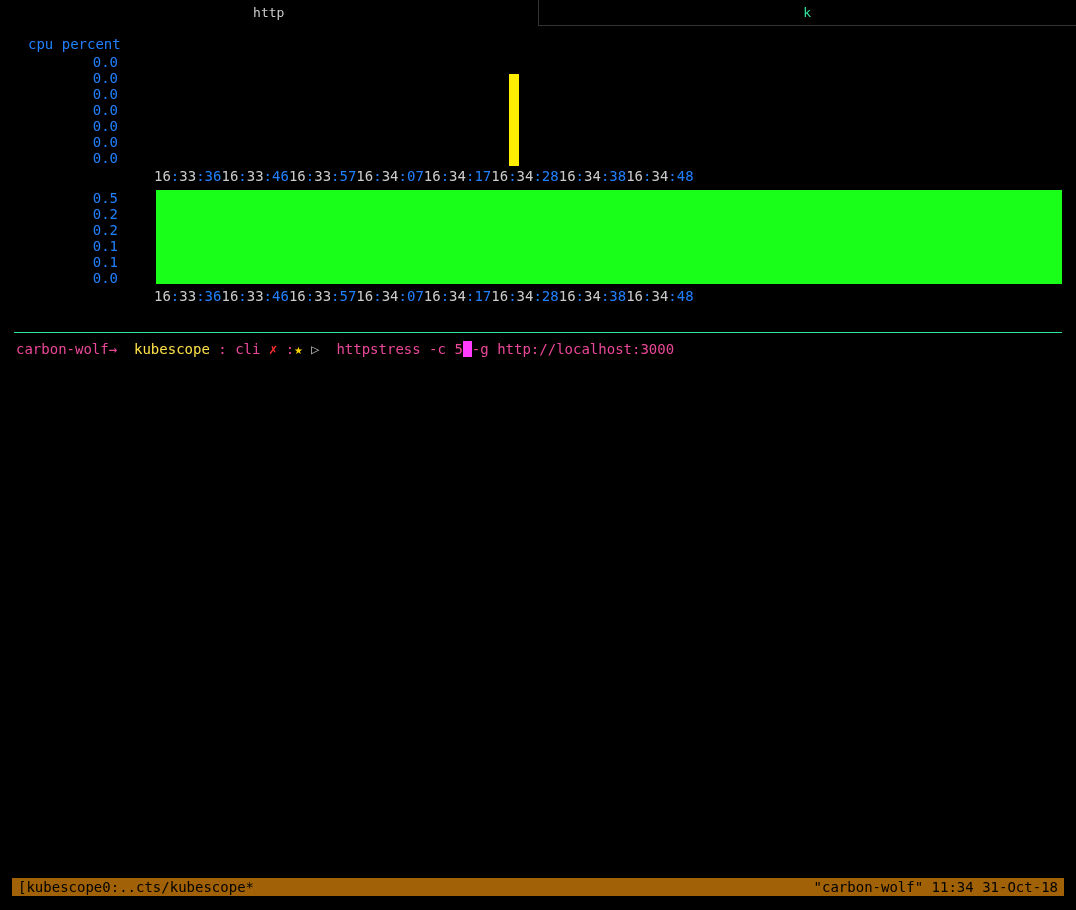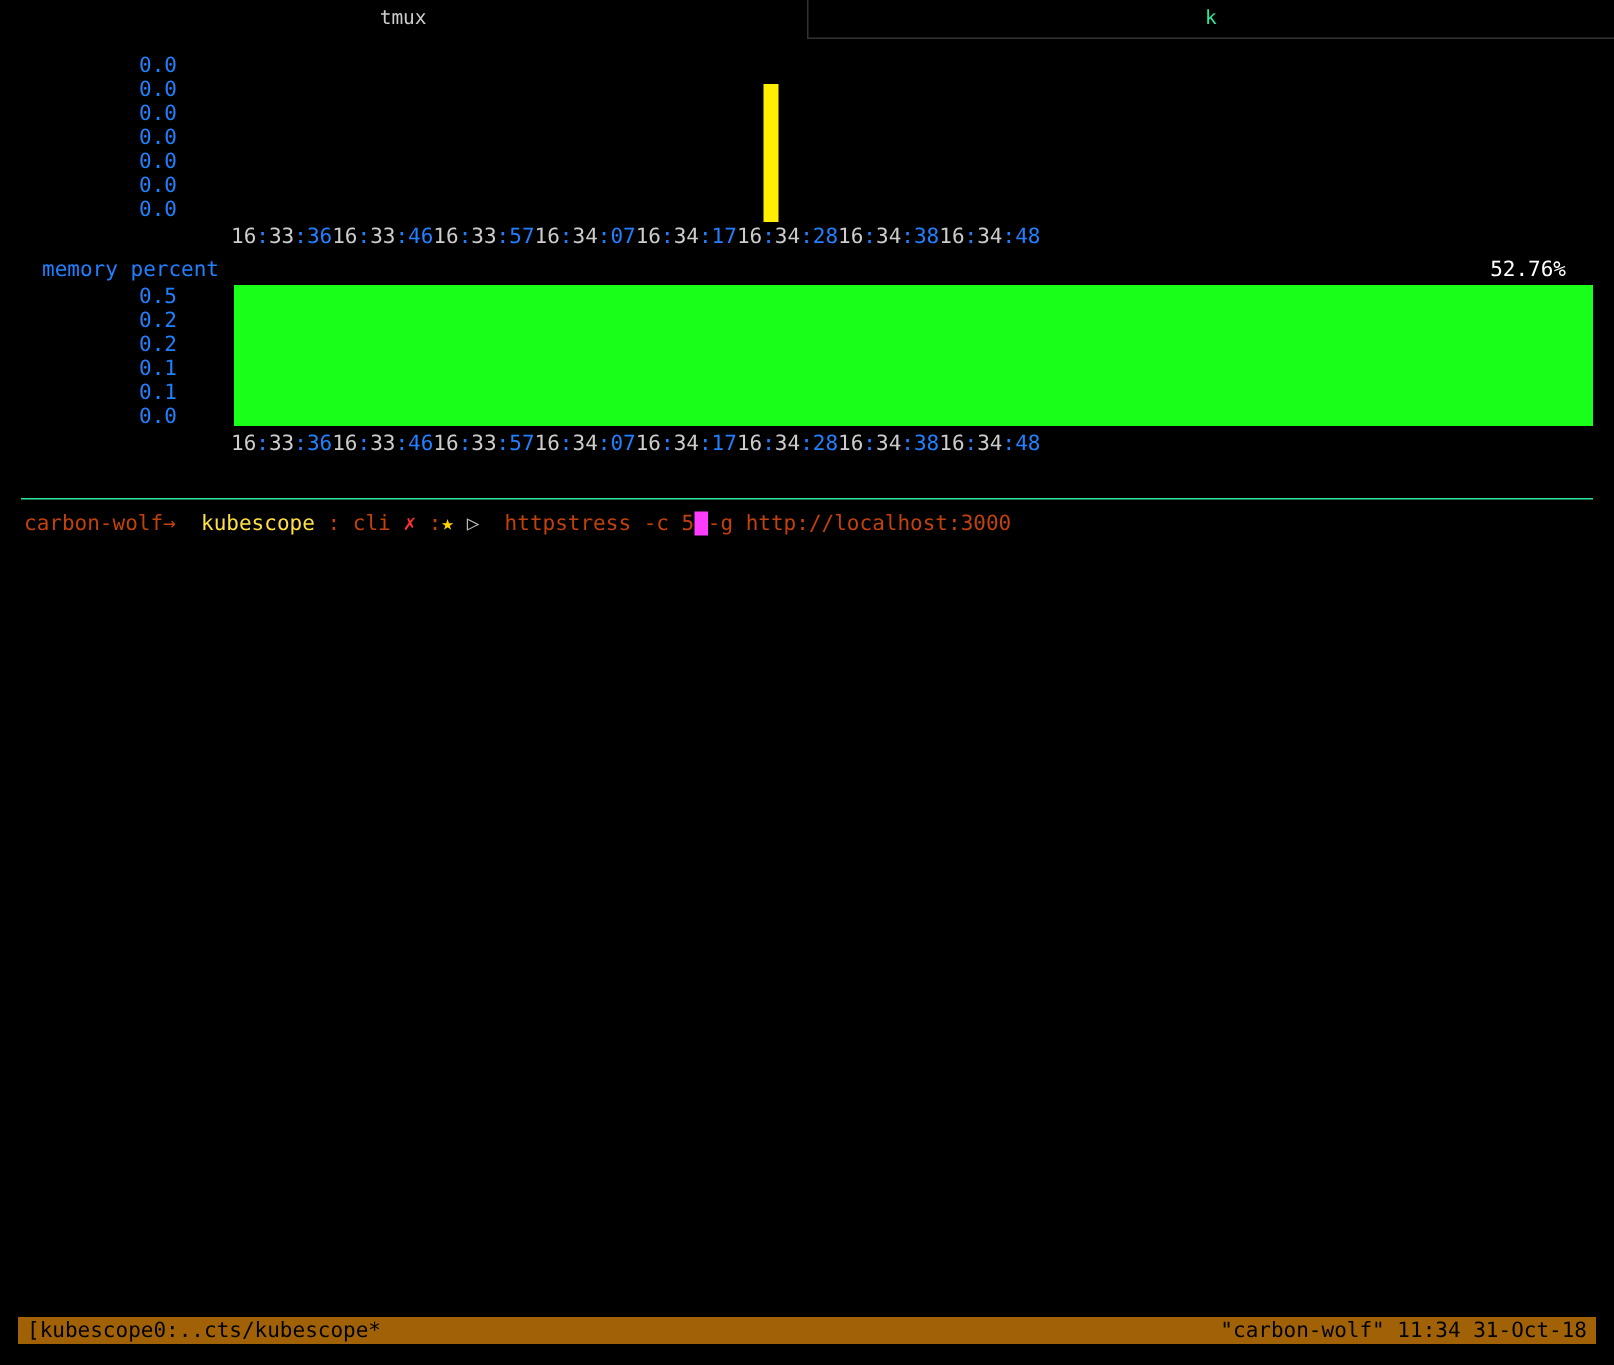--- a/index.html
+++ b/index.html
@@ -78,21 +78,21 @@
     color: #fff;
   }
   .divider {
     border-top: 1px solid #2ee59d;
     margin: 28px 0 8px 0;
   }
   .prompt-line {
     padding: 0 2px;
     white-space: pre;
   }
-  .p-white { color: #c2410c; }
+  .p-white { color: #ec4899; }
   .p-blue  { color: #fde047; }
   .p-red   { color: #ff3030; }
   .p-yellow{ color: #ffd400; }
   .p-gray  { color: #bbb; }
   .cursor {
     display: inline-block;
     width: 9px;
     height: 16px;
     background: #ff3cff;
     vertical-align: text-bottom;
@@ -107,27 +107,28 @@
     display: flex;
     justify-content: space-between;
     padding: 1px 6px;
     font-size: 14px;
   }
 </style>
 </head>
 <body>
 
 <div class="tabs">
-  <div class="tab active">tmux</div>
+  <div class="tab active">http</div>
   <div class="tab right">k</div>
 </div>
 
 <div class="content">
 
   <div class="chart-block">
+    <div class="chart-title">cpu percent</div>
     <div class="chart-row">
       <div class="ylabels" id="cpu-ylabels">
           <span>0.0</span>
           <span>0.0</span>
           <span>0.0</span>
           <span>0.0</span>
           <span>0.0</span>
           <span>0.0</span>
           <span>0.0</span>
         </div>
@@ -141,21 +142,20 @@
         <span>16<span class="sec">:</span>33<span class="sec">:</span><span class="sec">57</span></span>
         <span>16<span class="sec">:</span>34<span class="sec">:</span><span class="sec">07</span></span>
         <span>16<span class="sec">:</span>34<span class="sec">:</span><span class="sec">17</span></span>
         <span>16<span class="sec">:</span>34<span class="sec">:</span><span class="sec">28</span></span>
         <span>16<span class="sec">:</span>34<span class="sec">:</span><span class="sec">38</span></span>
         <span>16<span class="sec">:</span>34<span class="sec">:</span><span class="sec">48</span></span>
       </div>
   </div>
 
   <div class="chart-block" style="position:relative;">
-    <div class="chart-title">memory percent</div>
     <span class="mem-value" style="top:0;">52.76%</span>
     <div class="chart-row">
       <div class="ylabels" id="mem-ylabels">
           <span>0.5</span>
           <span>0.2</span>
           <span>0.2</span>
           <span>0.1</span>
           <span>0.1</span>
           <span>0.0</span>
         </div>

